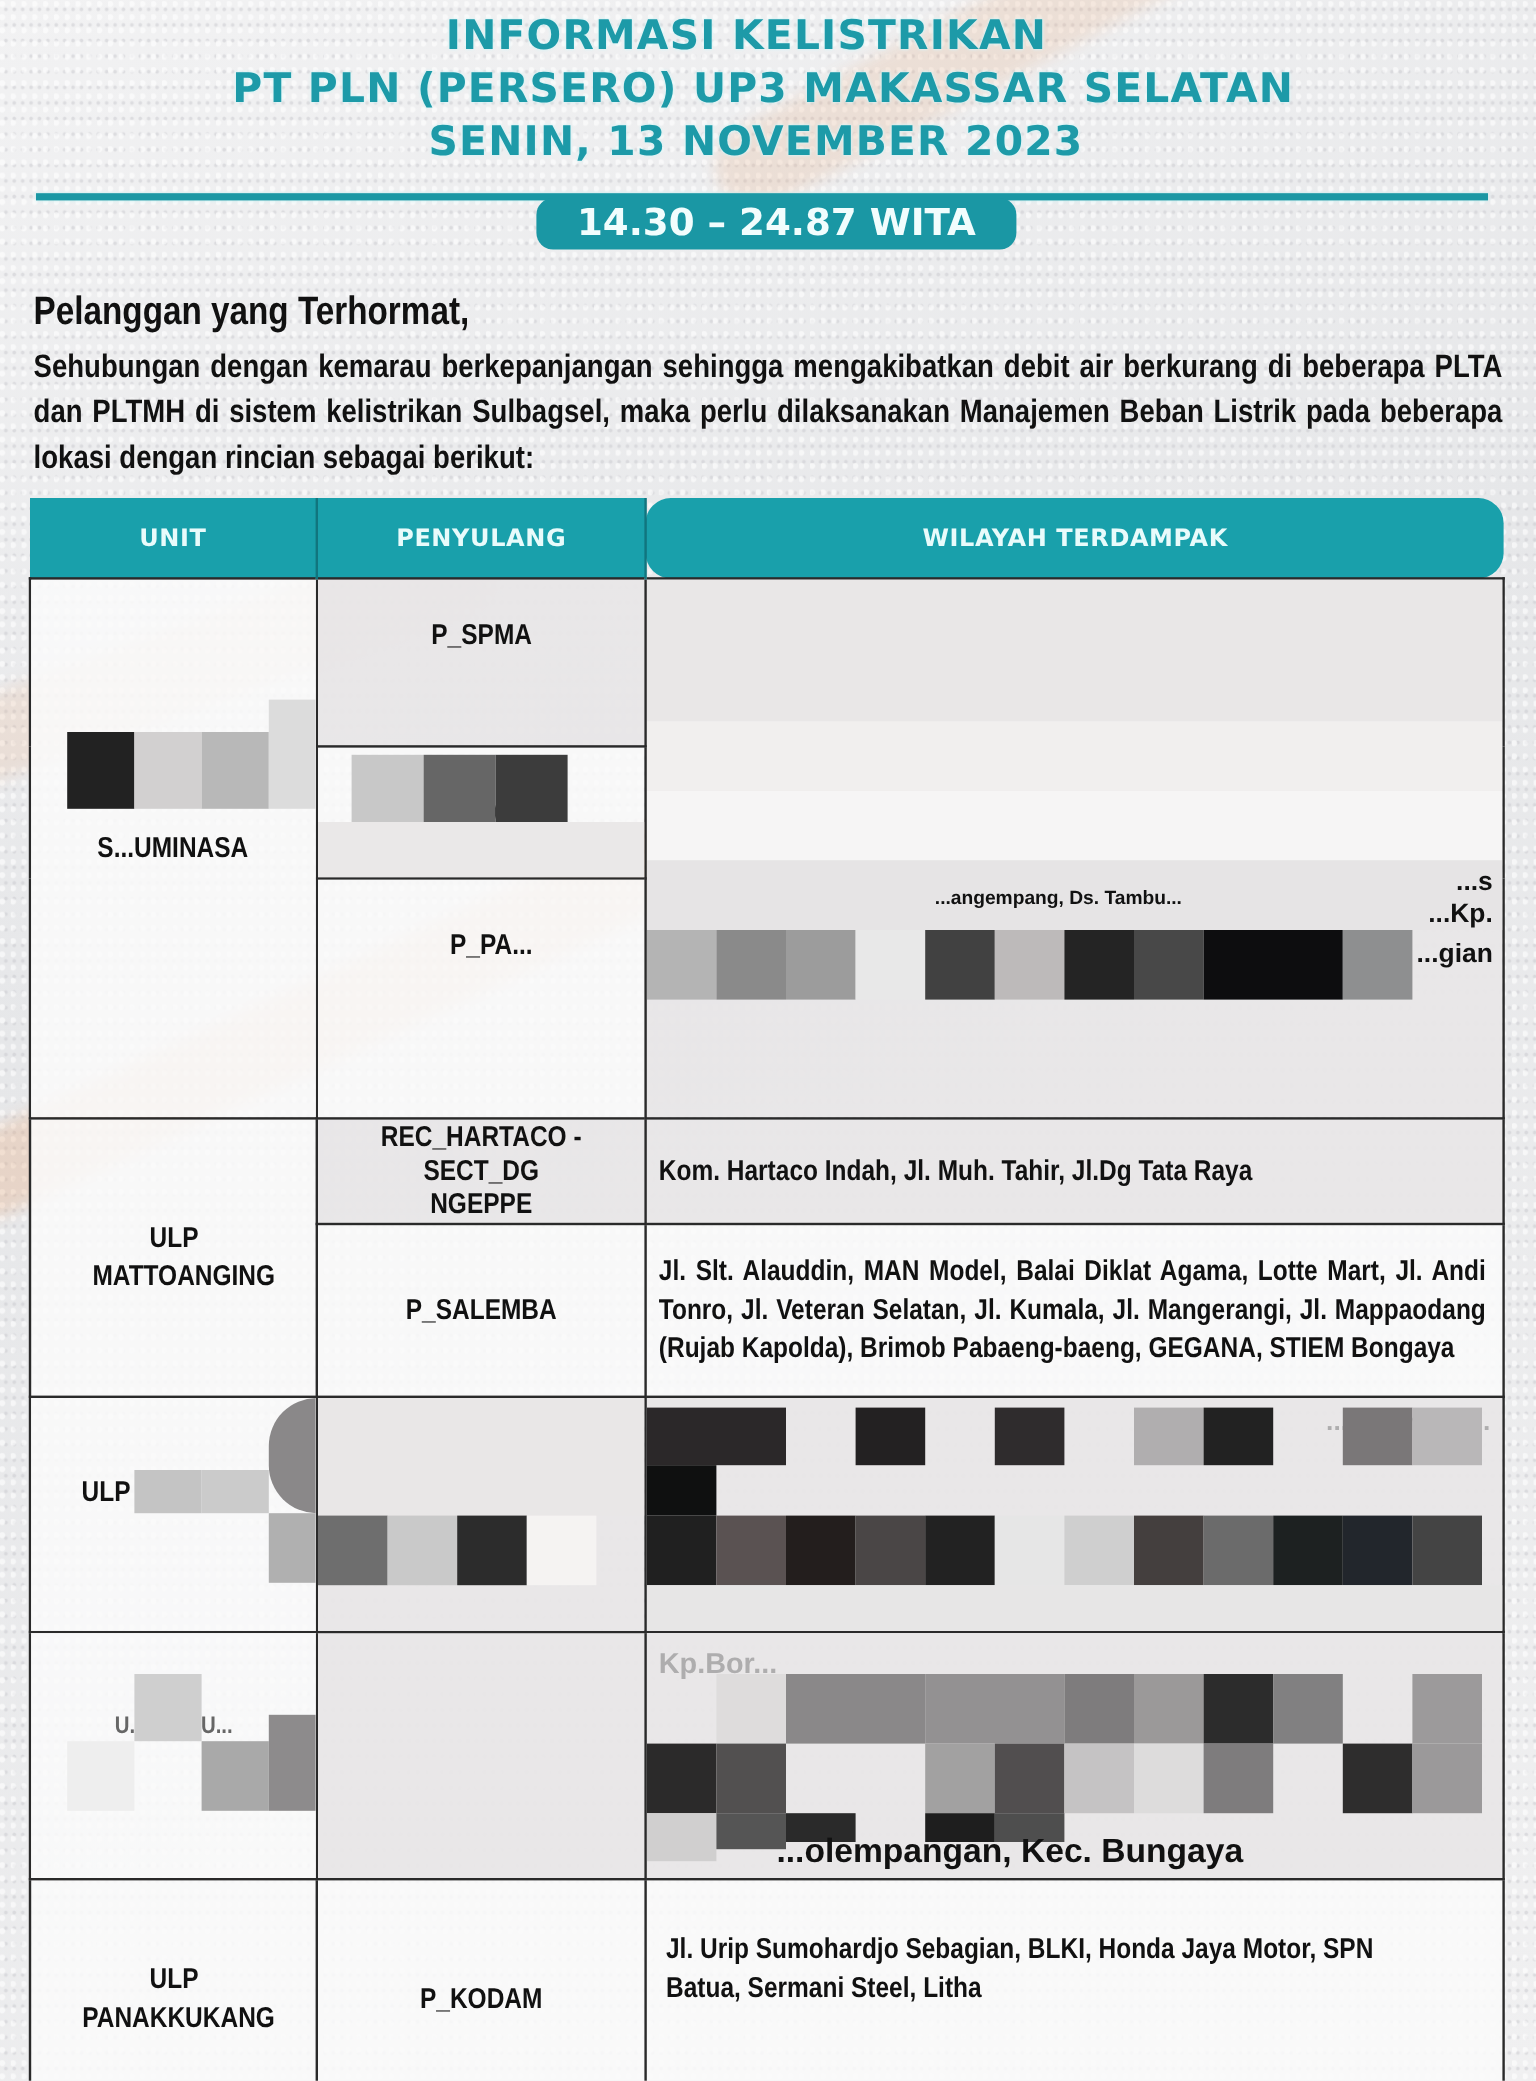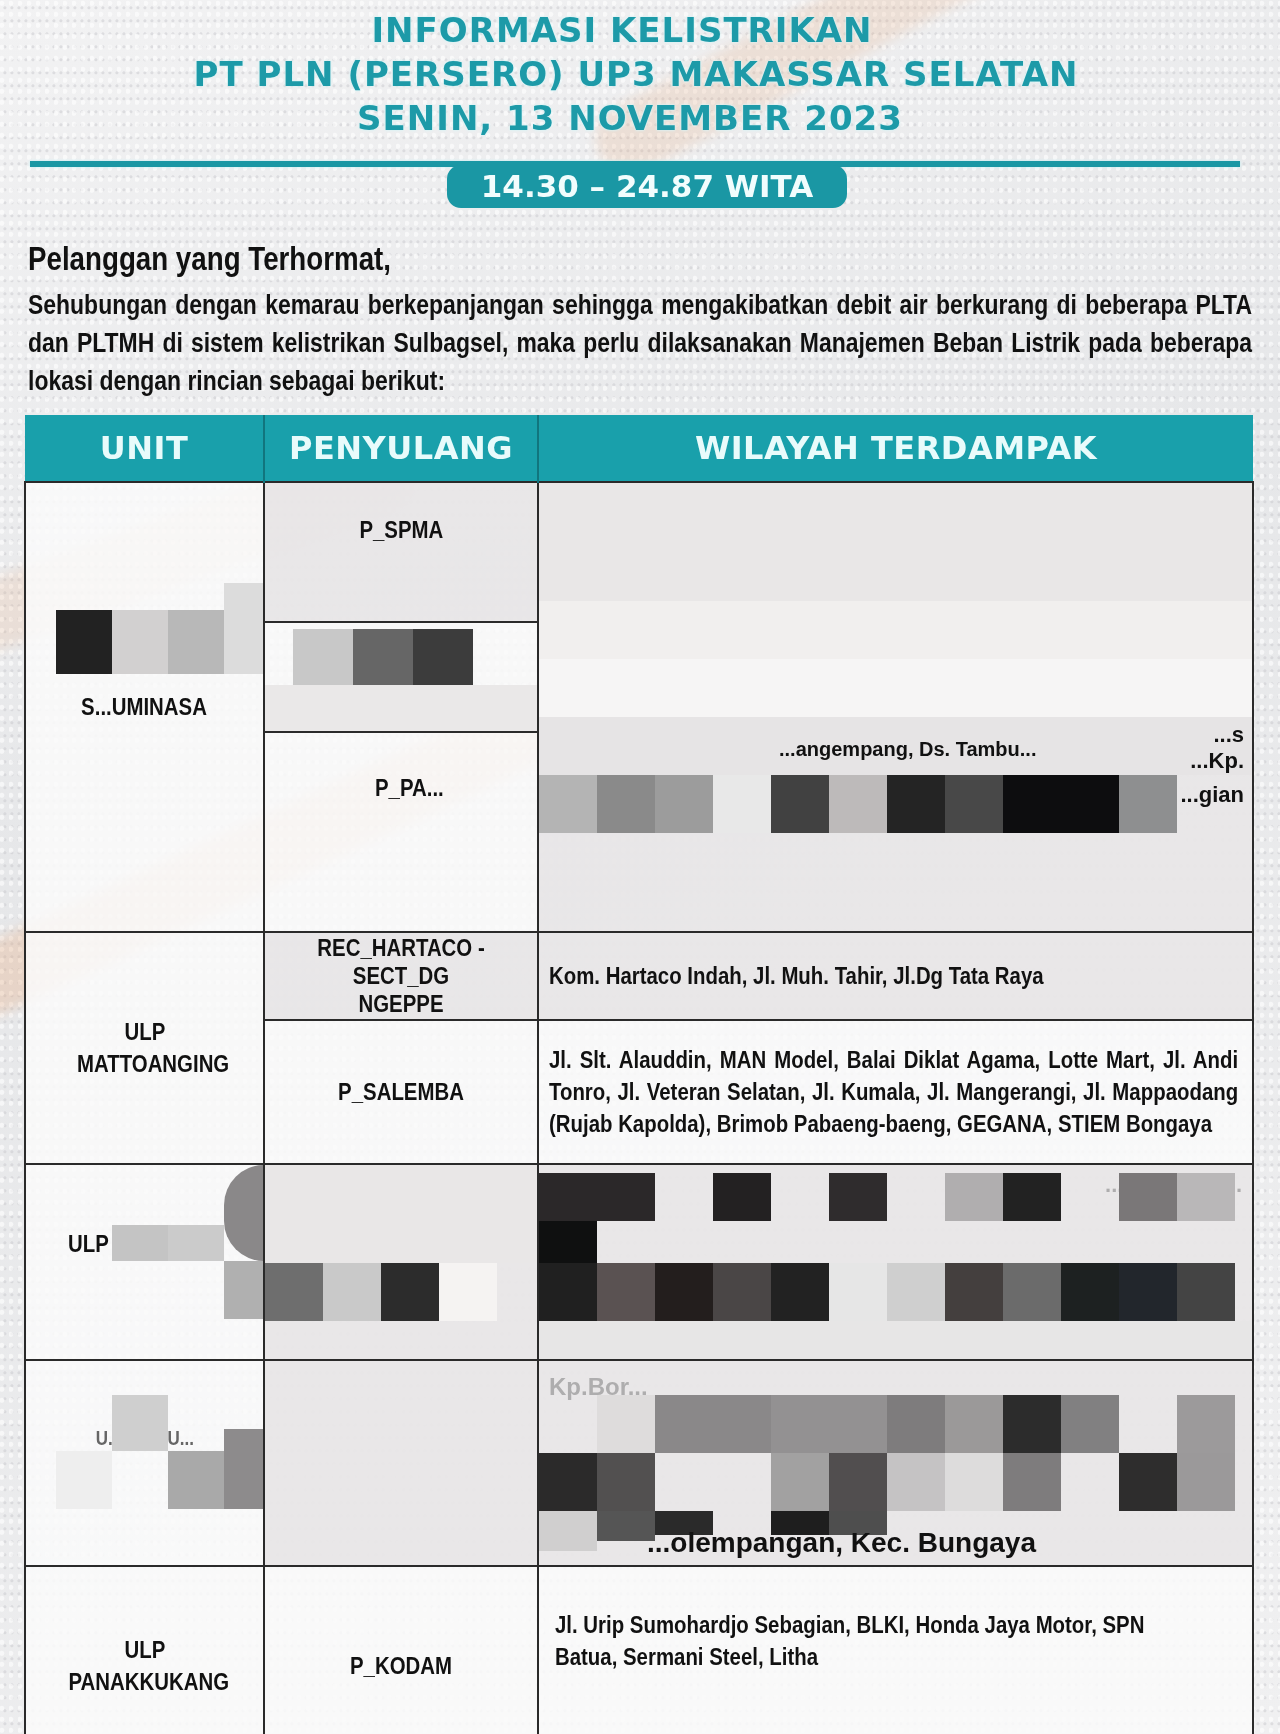--- a/index.html
+++ b/index.html
@@ -48,24 +48,24 @@
     font-size: 27px; font-weight: bold; line-height: 38px;
     transform: scaleX(0.85); transform-origin: left top;
     text-align: justify; text-align-last: left;
   }
   table.outage {
     position: absolute; left: 24px; top: 415px; width: 1228px;
     border-collapse: collapse; table-layout: fixed;
   }
   table.outage th {
     background: #19a0ab; color: #e8fbfb; height: 64px;
-    font-family: "DejaVu Sans", sans-serif; font-size: 32px; font-weight: bold;
+    font-family: "DejaVu Sans", sans-serif; font-size: 20px; font-weight: bold;
     border-right: 2px solid #11757e; letter-spacing: 0.5px;
   }
-  table.outage th:last-child { border-right: none; }
+  table.outage th:last-child { border-right: none; border-radius: 21px; }
   table.outage td {
     border: 2px solid #2a2a2a; vertical-align: middle; text-align: center;
     font-size: 24px; font-weight: bold; line-height: 32px;
     background: rgba(250,250,250,0.86);
   }
   table.outage td.shaded { background: rgba(232,230,231,0.96); }
   .cell-scale { display: inline-block; transform: scaleX(0.85); transform-origin: center; }
   td.area { text-align: left; padding: 8px 10px 8px 10px; }
   td.area .cell-scale { transform-origin: left center; display: block; width: 117%; text-align: justify; text-align-last: left; }
   .redact { position: relative; overflow: hidden; }
@@ -118,21 +118,21 @@
         <span class="cell-scale" style="position:relative;top:-22px;">P_SPMA</span>
       </td>
       <td rowspan="3" class="area redact shaded" style="vertical-align:top;">
         <div style="position:absolute;left:10px;top:4px;font-size:22px;" class="ghost">Jl. Mana...</div>
         <div style="position:absolute;right:42px;top:4px;font-size:24px;">...din, Jl.</div>
 
         <div class="pix" style="left:0;top:0px;width:713px;height:118px;background:#e9e7e7;"></div>
         <div class="pix" style="left:0;top:118px;width:713px;height:58px;background:#f1efee;"></div>
         <div class="pix" style="left:0;top:176px;width:713px;height:58px;background:#f6f5f5;"></div>
         <div class="pix" style="left:0;top:234px;width:713px;height:58px;background:#e6e4e5;"></div>
-        <div style="position:absolute;left:240px;top:250px;font-size:20px;">...angempang, Ds. Tambu...</div>
+        <div style="position:absolute;left:240px;top:250px;font-size:16px;">...angempang, Ds. Tambu...</div>
         <div style="position:absolute;right:8px;top:236px;font-size:22px;">...s</div>
         <div style="position:absolute;right:8px;top:262px;font-size:22px;">...Kp.</div>
         <div style="position:absolute;right:8px;top:296px;font-size:22px;">...gian</div>
         <div class="pix" style="left:0;top:292px;width:58px;height:58px;background:#b4b4b4;"></div>
         <div class="pix" style="left:58px;top:292px;width:58px;height:58px;background:#8a8a8a;"></div>
         <div class="pix" style="left:116px;top:292px;width:58px;height:58px;background:#9c9c9c;"></div>
         <div class="pix" style="left:174px;top:292px;width:58px;height:58px;background:#e8e8e8;"></div>
         <div class="pix" style="left:232px;top:292px;width:58px;height:58px;background:#414141;"></div>
         <div class="pix" style="left:290px;top:292px;width:58px;height:58px;background:#bdbaba;"></div>
         <div class="pix" style="left:348px;top:292px;width:58px;height:58px;background:#242424;"></div>

